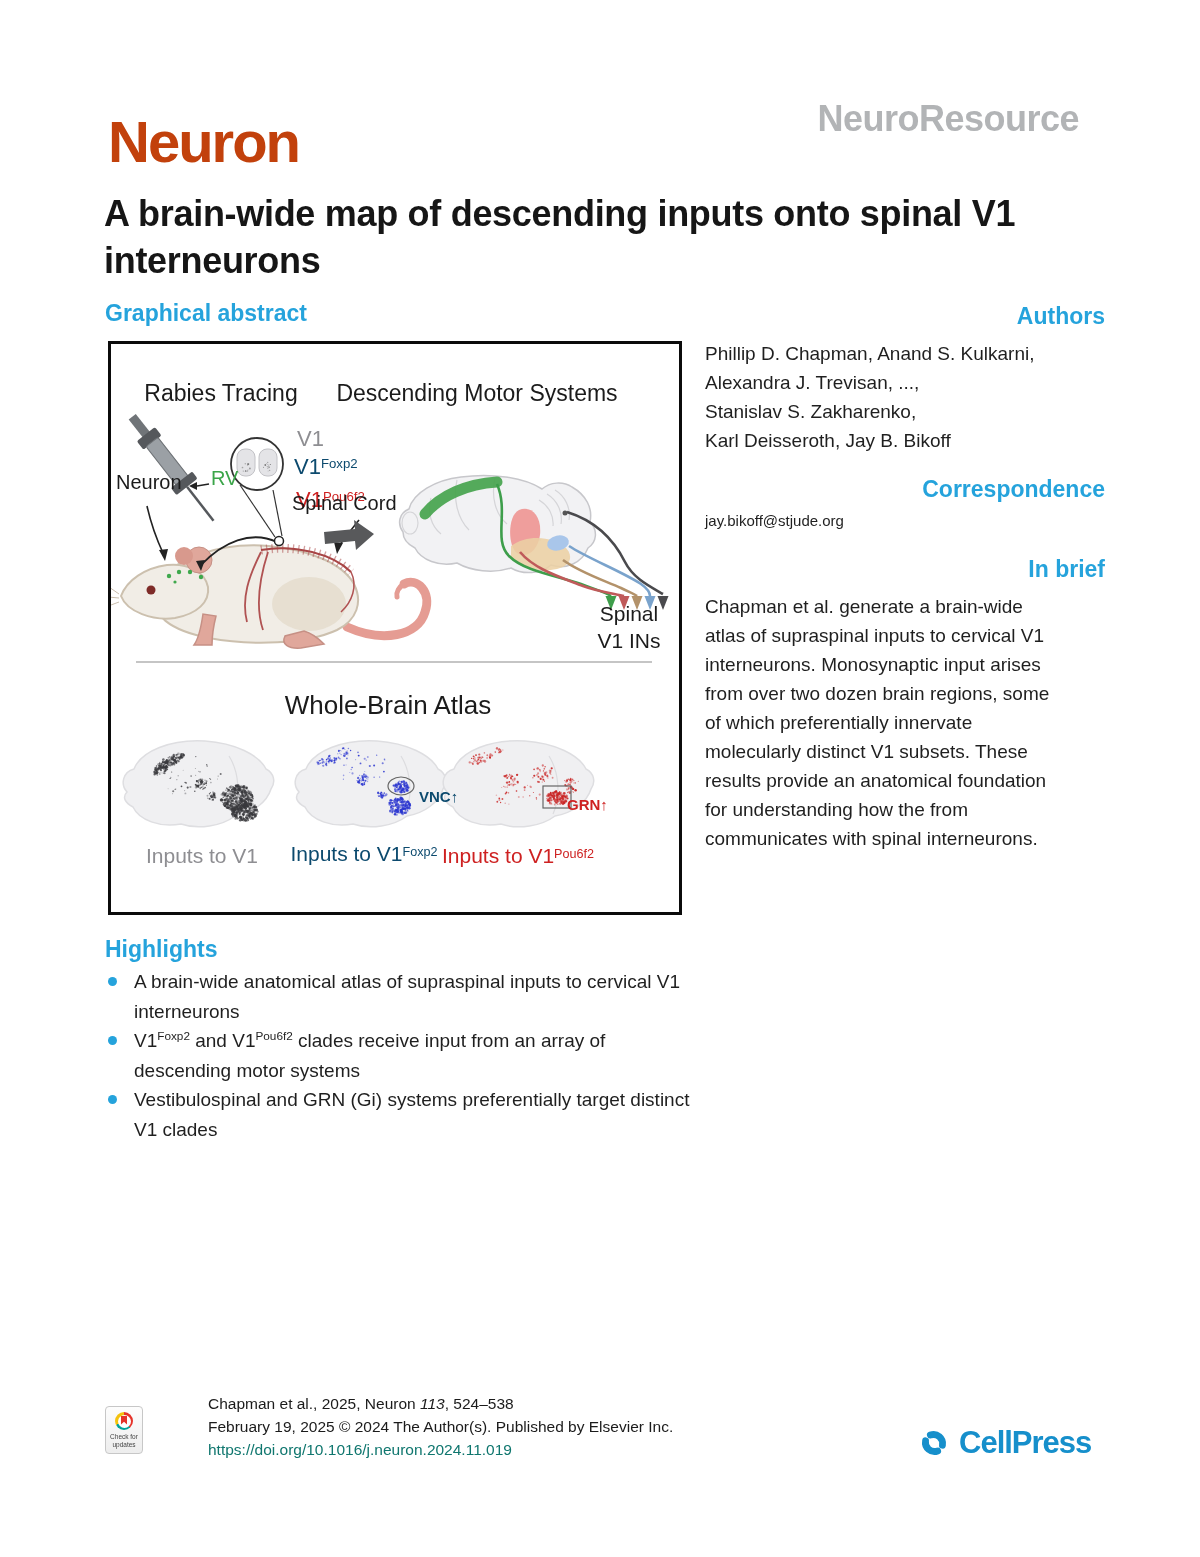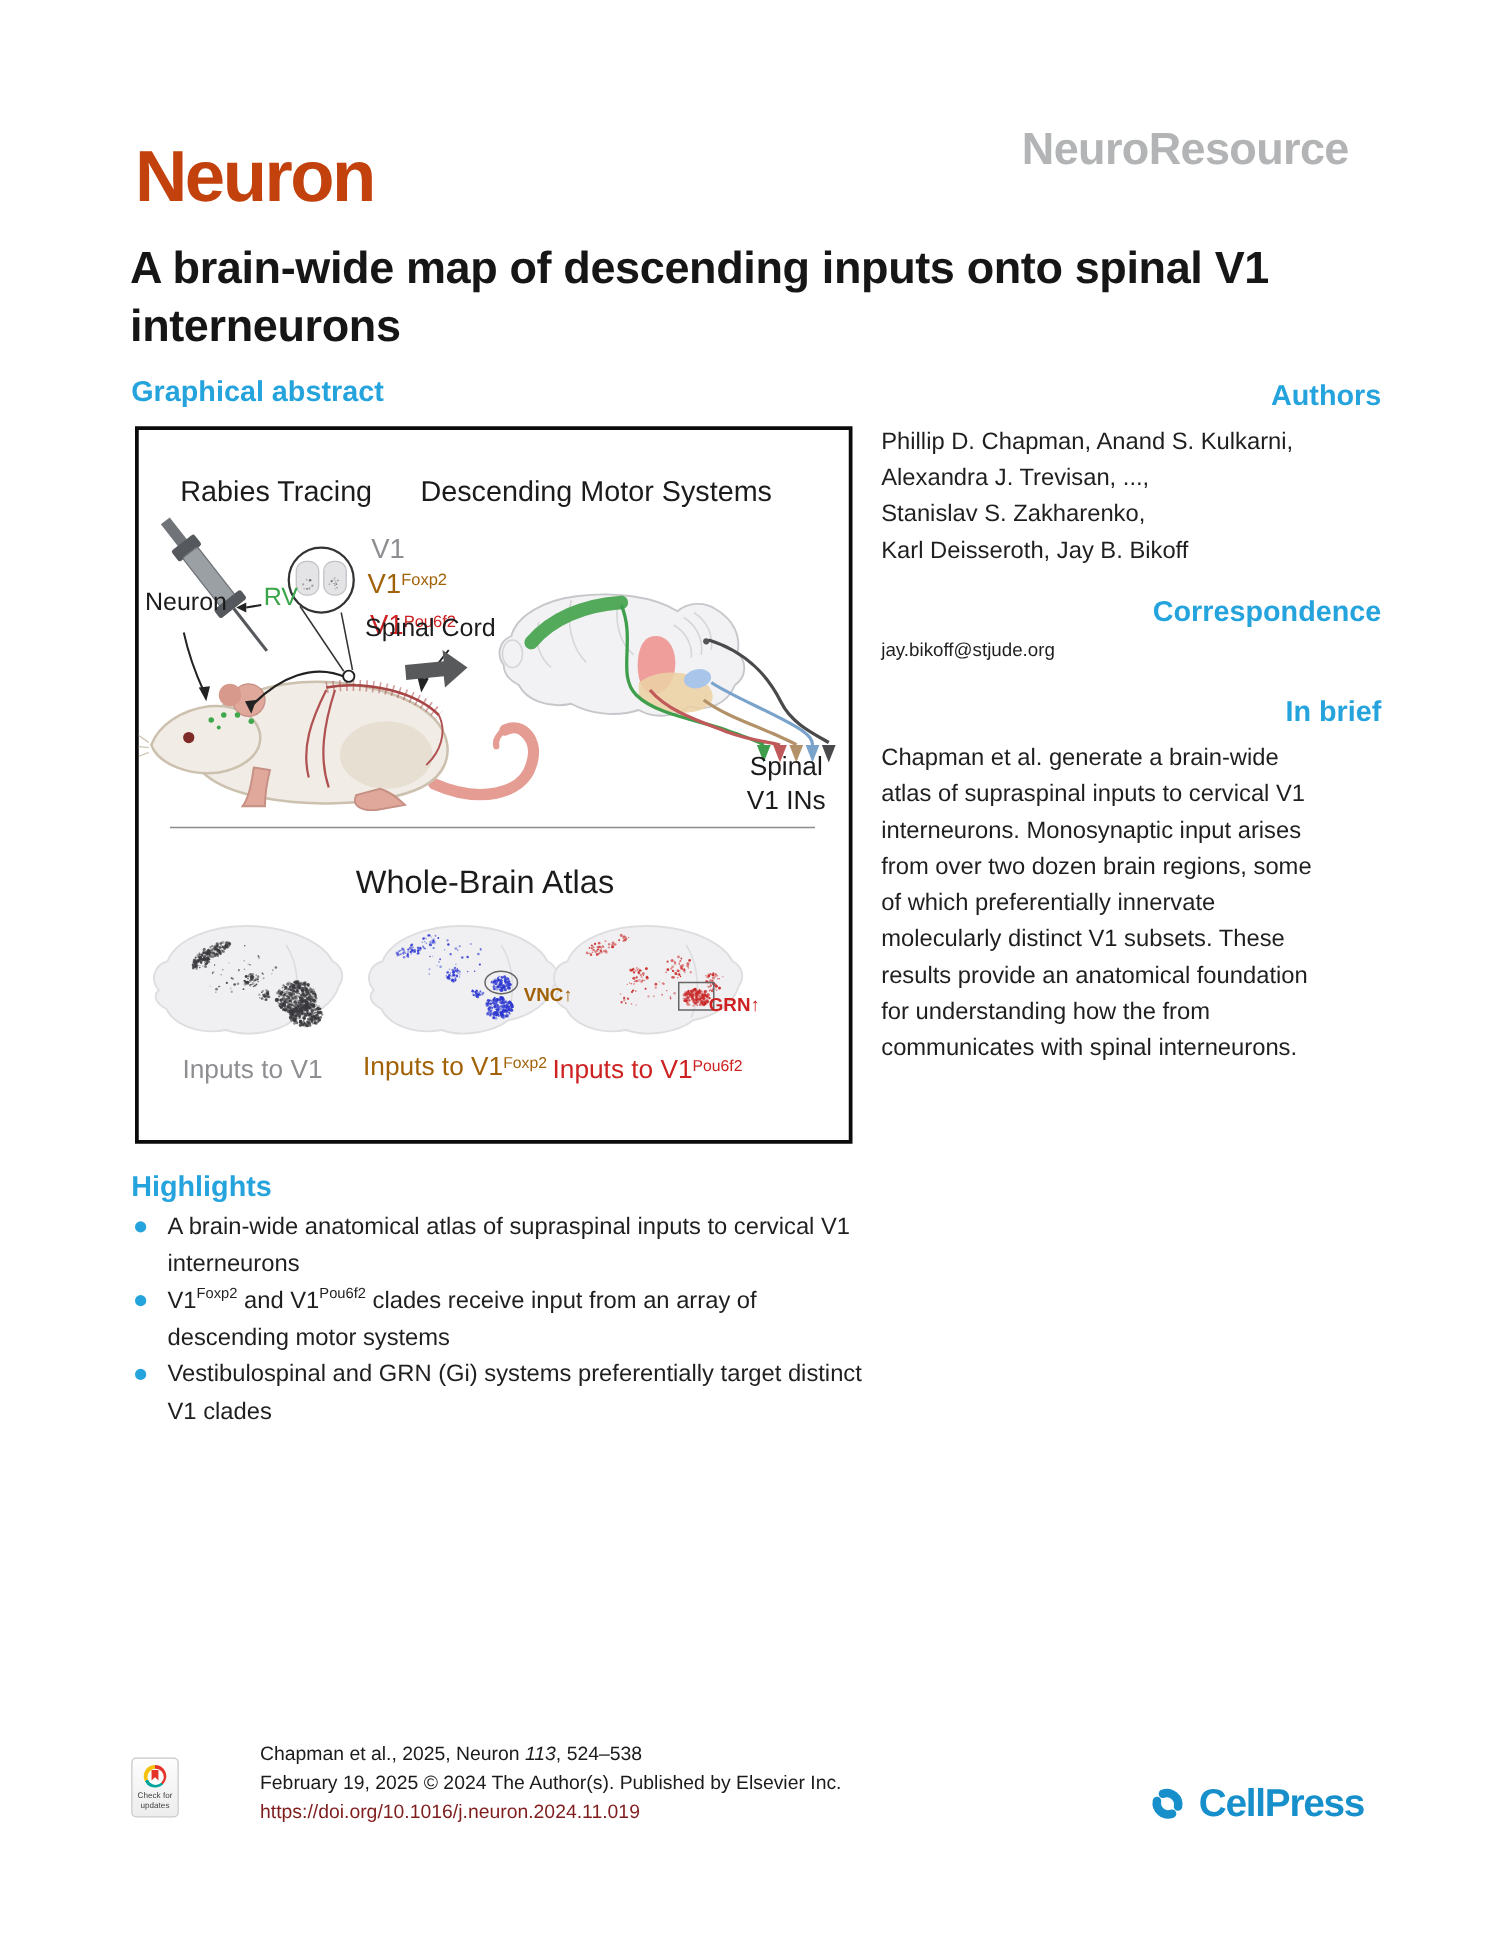--- a/index.html
+++ b/index.html
@@ -21,21 +21,21 @@
   .ga-heading { position:absolute; left:105px; top:300px; }
   .figure { position:absolute; left:108px; top:341px; width:574px; height:574px;
     border:3px solid #0b0b0b; background:#fff; }
   .fig-inner { position:absolute; left:0; top:0; width:568px; height:568px; }
   .fig-art { position:absolute; left:0; top:0; }
   .flabel { position:absolute; color:#1b1b1b; white-space:nowrap; }
   .panel-h { font-size:23px; color:#1b1b1b; text-align:center; }
   .ann { font-size:20px; }
   .v1lab { font-size:22px; }
   .v1lab sup, .atlab sup { font-size:60%; vertical-align:38%; letter-spacing:0; }
-  .gray { color:#8E8E92; } .fx-blue { color:#a16207; } .p6-red { color:#CE2121; }
+  .gray { color:#8E8E92; } .fx-blue { color:#0c4a6e; } .p6-red { color:#CE2121; }
   .rv-green { color:#3BA549; }
   .atlab { font-size:21px; text-align:center; }
   .small-ann { font-size:15px; font-weight:700; }
   .target-lab { font-size:21px; line-height:27px; text-align:center; color:#1b1b1b; }
   
   .rcol { position:absolute; left:705px; width:400px; }
   .rcol .sec-h { margin-bottom:9px;text-align:right; }
   .bodyline { font-size:19px; line-height:29px; color:#1f1f1f; }
   .email { font-size:15px; color:#1f1f1f; text-decoration:none; }
   
@@ -52,21 +52,21 @@
   .badge-ring { width:18px; height:18px; border-radius:50%;
     background:conic-gradient(#E5332A 0 38%, #00A39A 38% 68%, #F4C20D 68% 100%);
     display:flex; align-items:center; justify-content:center; }
   .badge-ring .inner { width:13px; height:13px; border-radius:50%; background:#fff;
     display:flex; align-items:flex-start; justify-content:center; }
   .bookmark { width:6px; height:9px; margin-top:1px; background:#E5332A;
     clip-path:polygon(0 0,100% 0,100% 100%,50% 70%,0 100%); }
   .badge-txt { font-size:6.5px; line-height:7.5px; color:#444; text-align:center; margin-top:3px; }
   .citation { position:absolute; left:208px; top:1392px; font-size:15.5px; line-height:23px; color:#1b1b1b; }
   .citation .ital { font-style:italic; }
-  .doi-link { color:#7f1d1d; text-decoration:none; cursor:pointer; }
+  .doi-link { color:#0f766e; text-decoration:none; cursor:pointer; }
   .publisher { position:absolute; left:915px; top:1424px; display:flex; align-items:center; }
   .publisher-name { font-size:31px; font-weight:700; color:#168FCB; letter-spacing:-1px; margin-left:6px; }
 </style>
 </head>
 <body>
 
 <div class="page">
 
   <div class="journal-logo">Neuron</div>
   <div class="article-type">NeuroResource</div>

